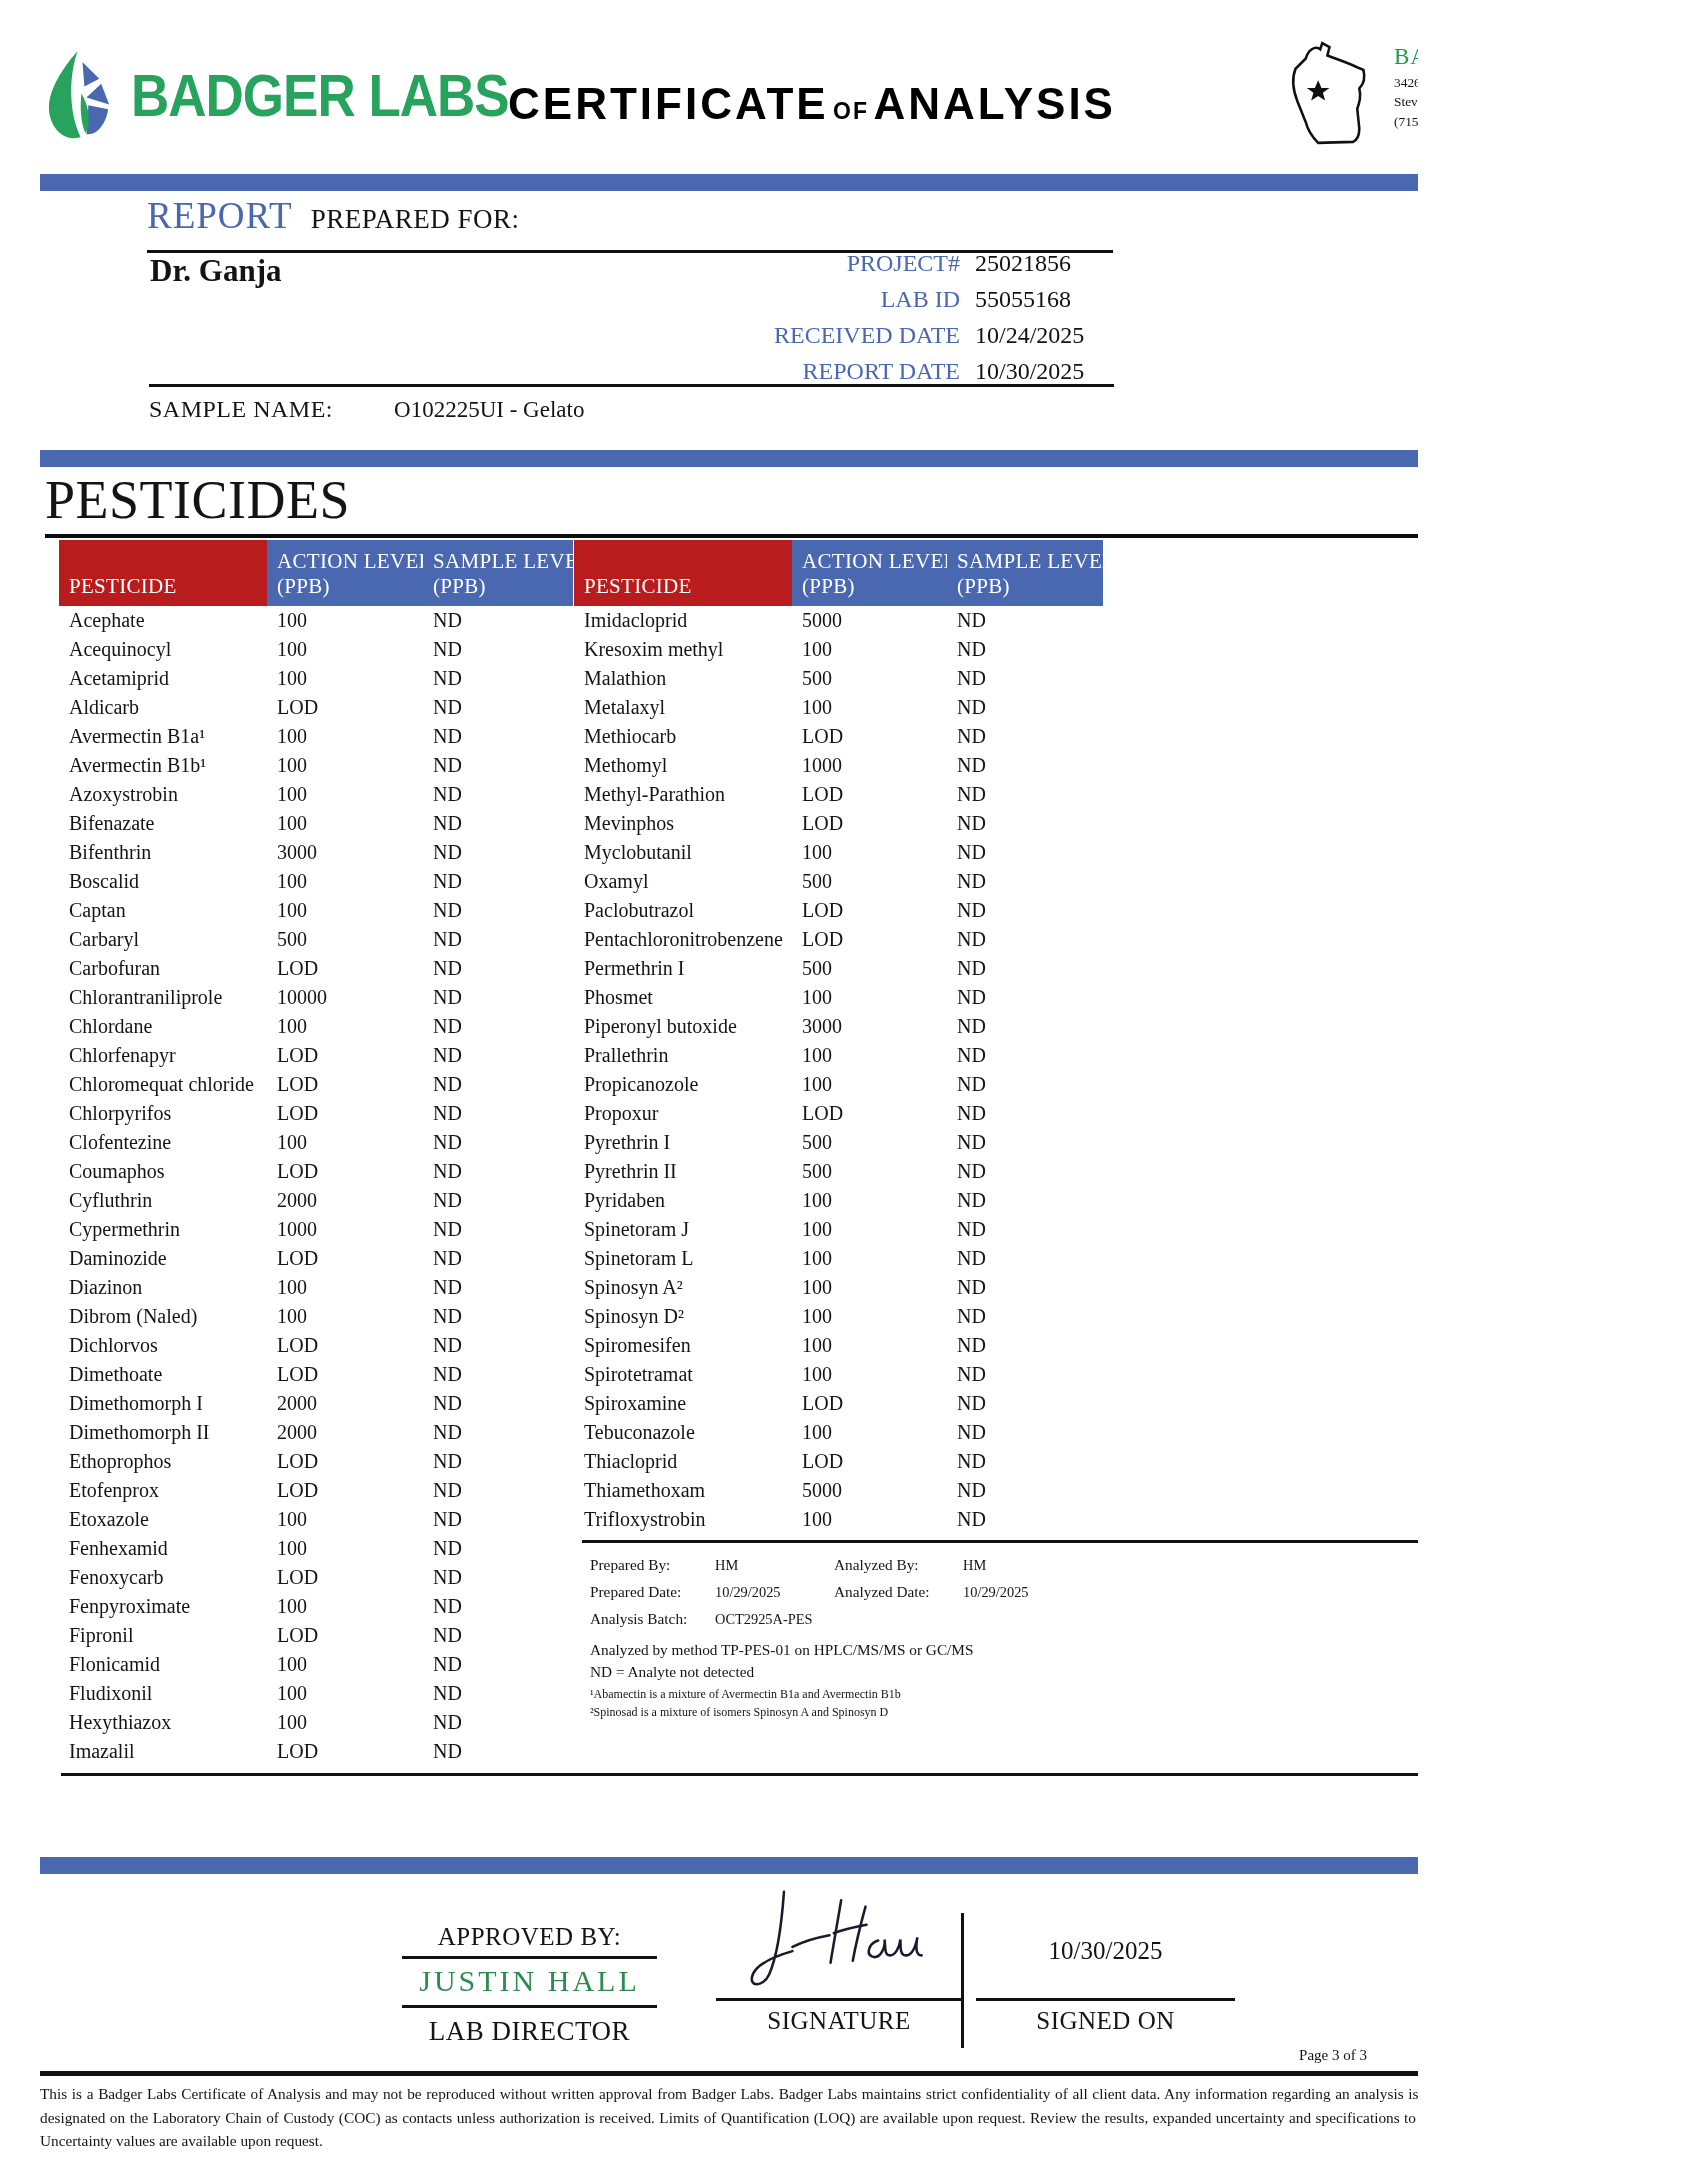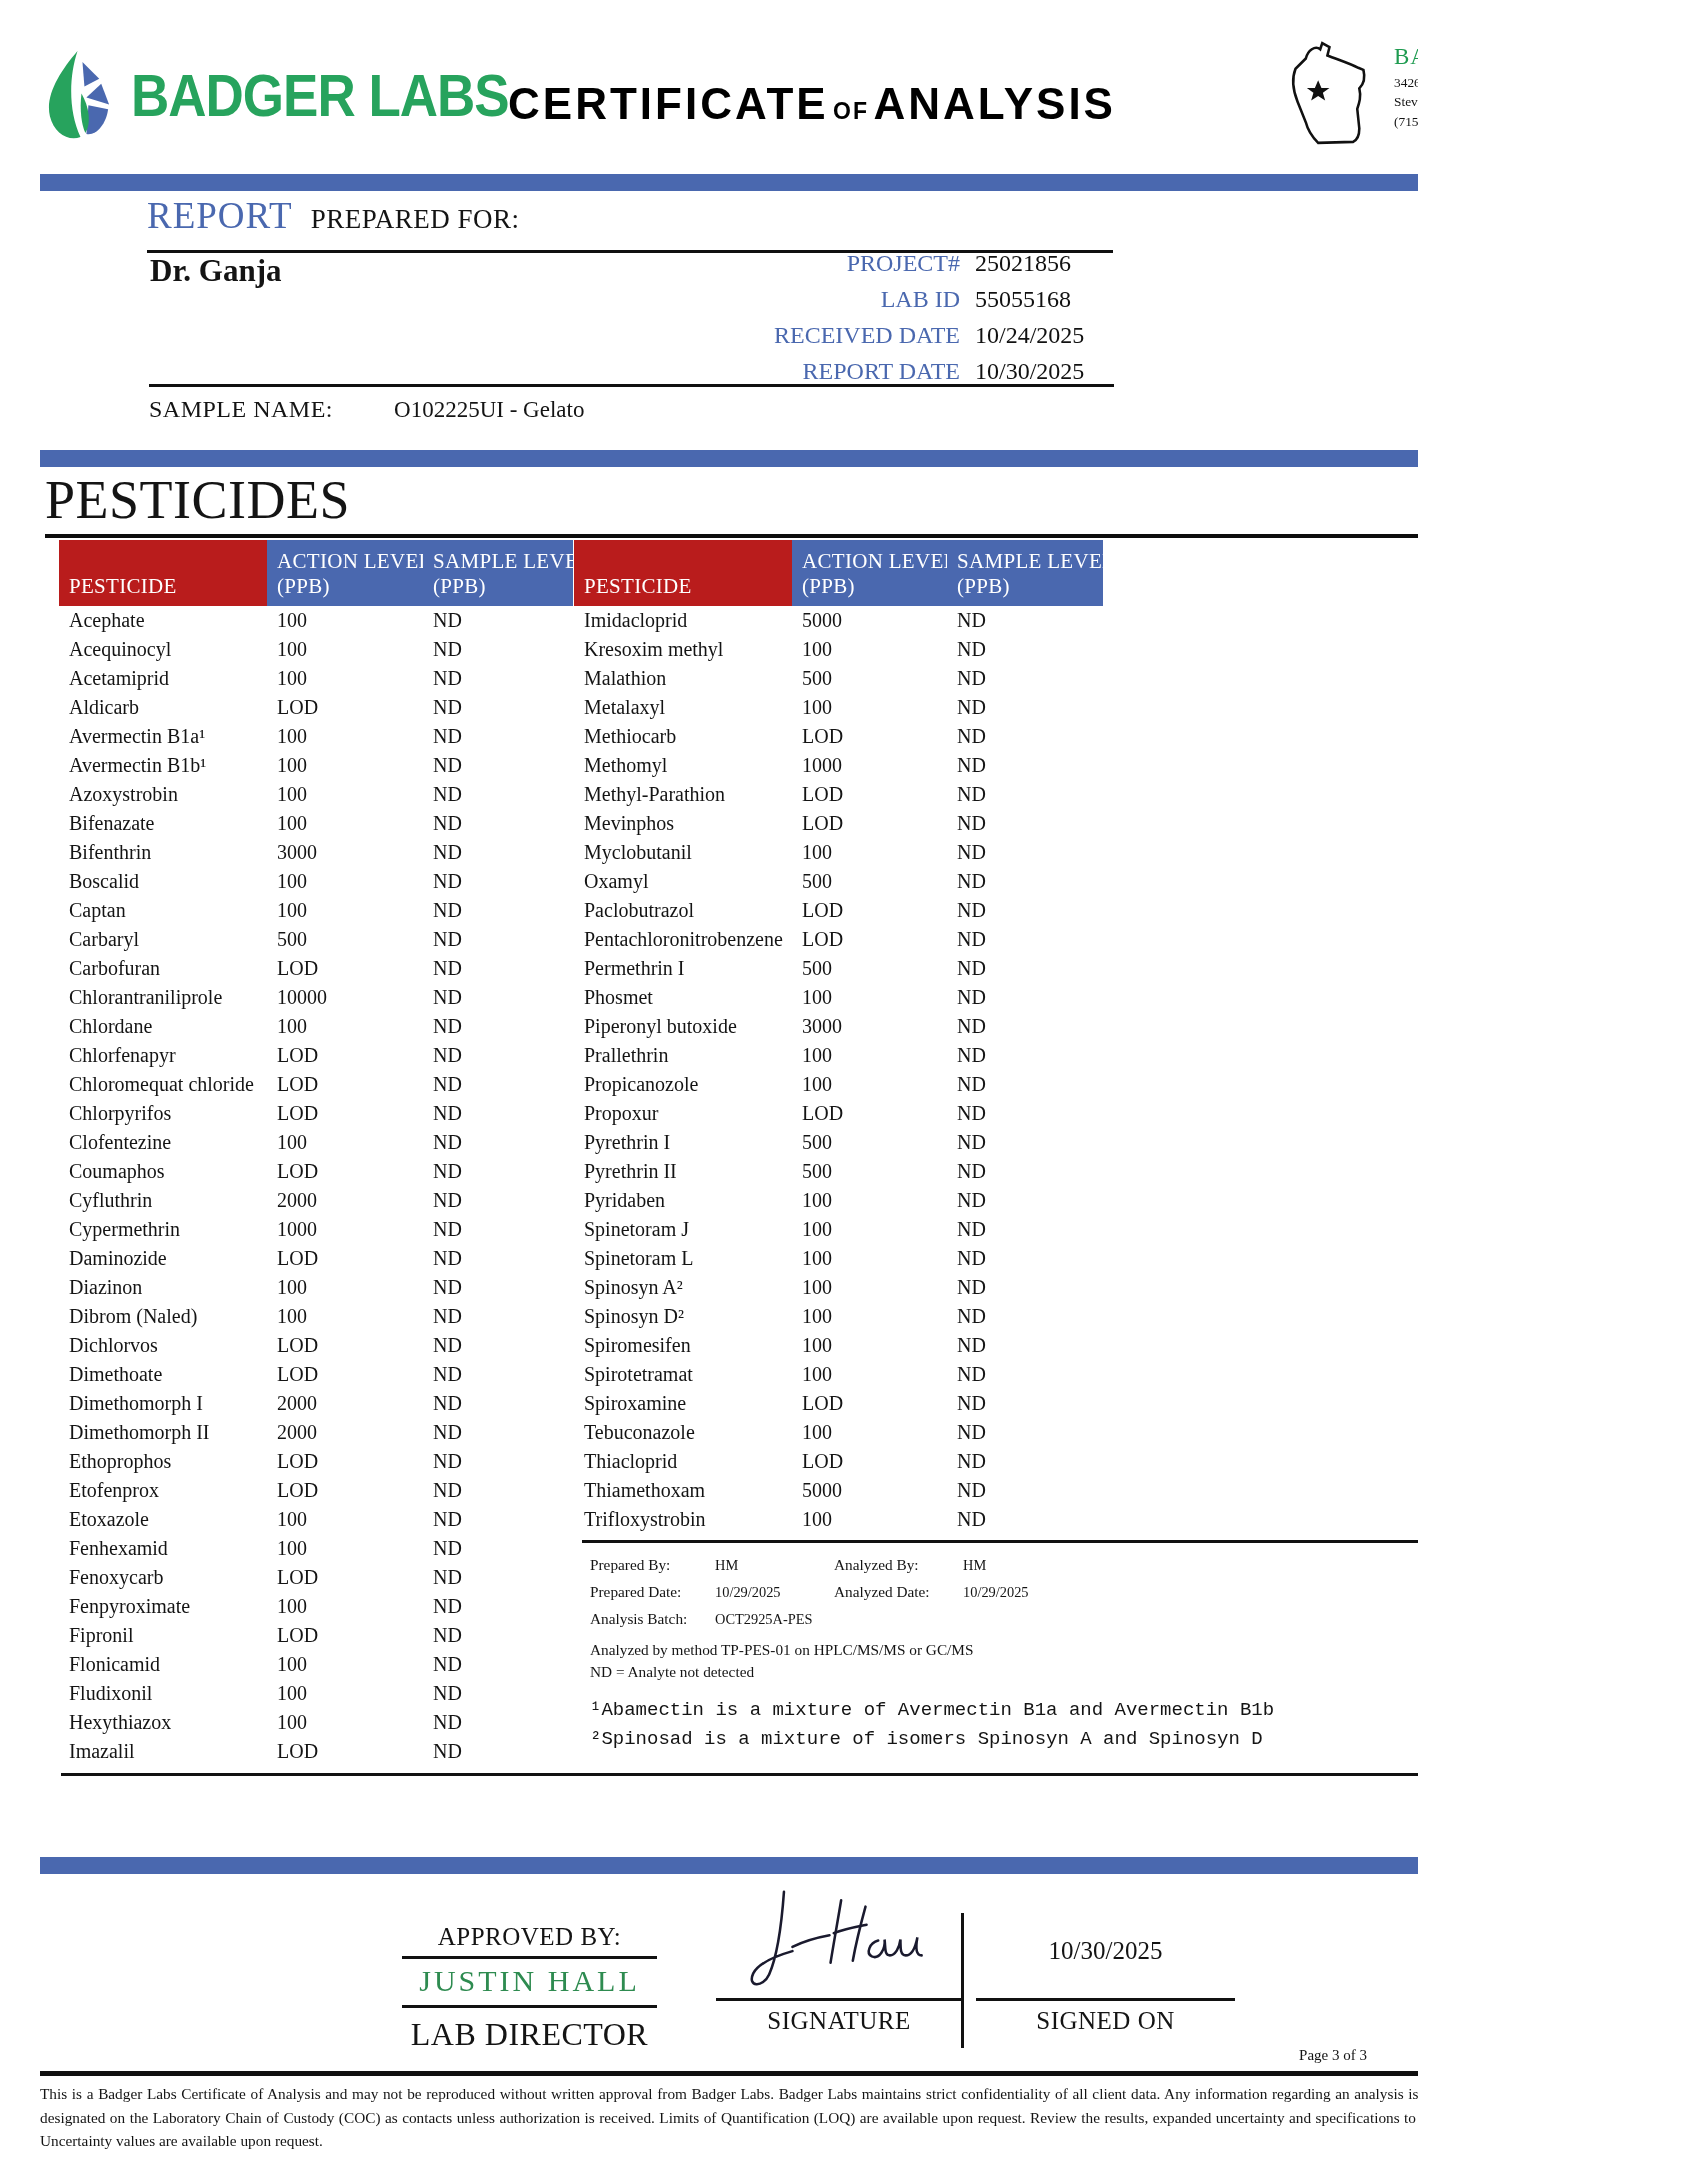--- a/index.html
+++ b/index.html
@@ -58,27 +58,27 @@
   .prow{display:grid;grid-template-columns:var(--c1) var(--c2) var(--c3);height:29px;align-items:center;font-size:20px;}
   .pcell{padding-left:10px;white-space:nowrap;}
   .rline{position:absolute;background:#111;}
   .right-bottom{left:582px;top:1540px;width:916px;height:3px;}
   .table-bottom{left:61px;top:1773px;width:1437px;height:3px;}
   
   .notes{position:absolute;left:590px;top:1556px;width:911px;}
   .note-grid{display:grid;grid-template-columns:117px 111px 121px auto;column-gap:8px;row-gap:9px;font-size:15.3px;align-items:baseline;}
   .note-grid .nval{font-size:14.4px;}
   .note-lines{margin-top:11px;font-size:15.3px;line-height:1.42;}
-  .footnotes{margin-top:14px;font-size:19px;line-height:1.5;font-family:Liberation Mono, monospace;}
+  .footnotes{margin-top:3px;font-size:12px;line-height:1.5;}
   
   .approval{position:absolute;left:8px;top:1911px;width:1683px;height:149px;}
   .appr-left{position:absolute;left:394px;top:12px;width:255px;text-align:center;}
   .appr-by{font-size:25px;letter-spacing:0.5px;padding-bottom:5px;border-bottom:3.5px solid #111;}
   .appr-name{color:#2e8b50;font-size:30px;letter-spacing:3px;padding:5px 0 7px 0;border-bottom:3.5px solid #111;white-space:nowrap;}
-  .appr-role{font-size:32px;letter-spacing:0.5px;padding-top:8px;text-align:center;}
+  .appr-role{font-size:27px;letter-spacing:0.5px;padding-top:8px;text-align:center;}
   .sig-svg{position:absolute;left:723px;top:-32px;width:233px;height:121px;}
   .sig-line{position:absolute;left:708px;top:87px;width:246px;height:3px;background:#111;}
   .sig-label{position:absolute;left:708px;top:96px;width:246px;text-align:center;font-size:25px;letter-spacing:0.5px;}
   .divider{position:absolute;left:953px;top:2px;width:3px;height:135px;background:#111;}
   .signed-date{position:absolute;left:968px;top:26px;width:259px;text-align:center;font-size:25px;}
   .signed-line{position:absolute;left:968px;top:87px;width:259px;height:3px;background:#111;}
   .signed-label{position:absolute;left:968px;top:96px;width:259px;text-align:center;font-size:25px;letter-spacing:0.5px;}
   
   .page-num{position:absolute;right:51px;top:2047px;font-size:15px;}
   .footer-line{position:absolute;left:40px;top:2071px;width:1606px;height:5px;background:#101010;}

